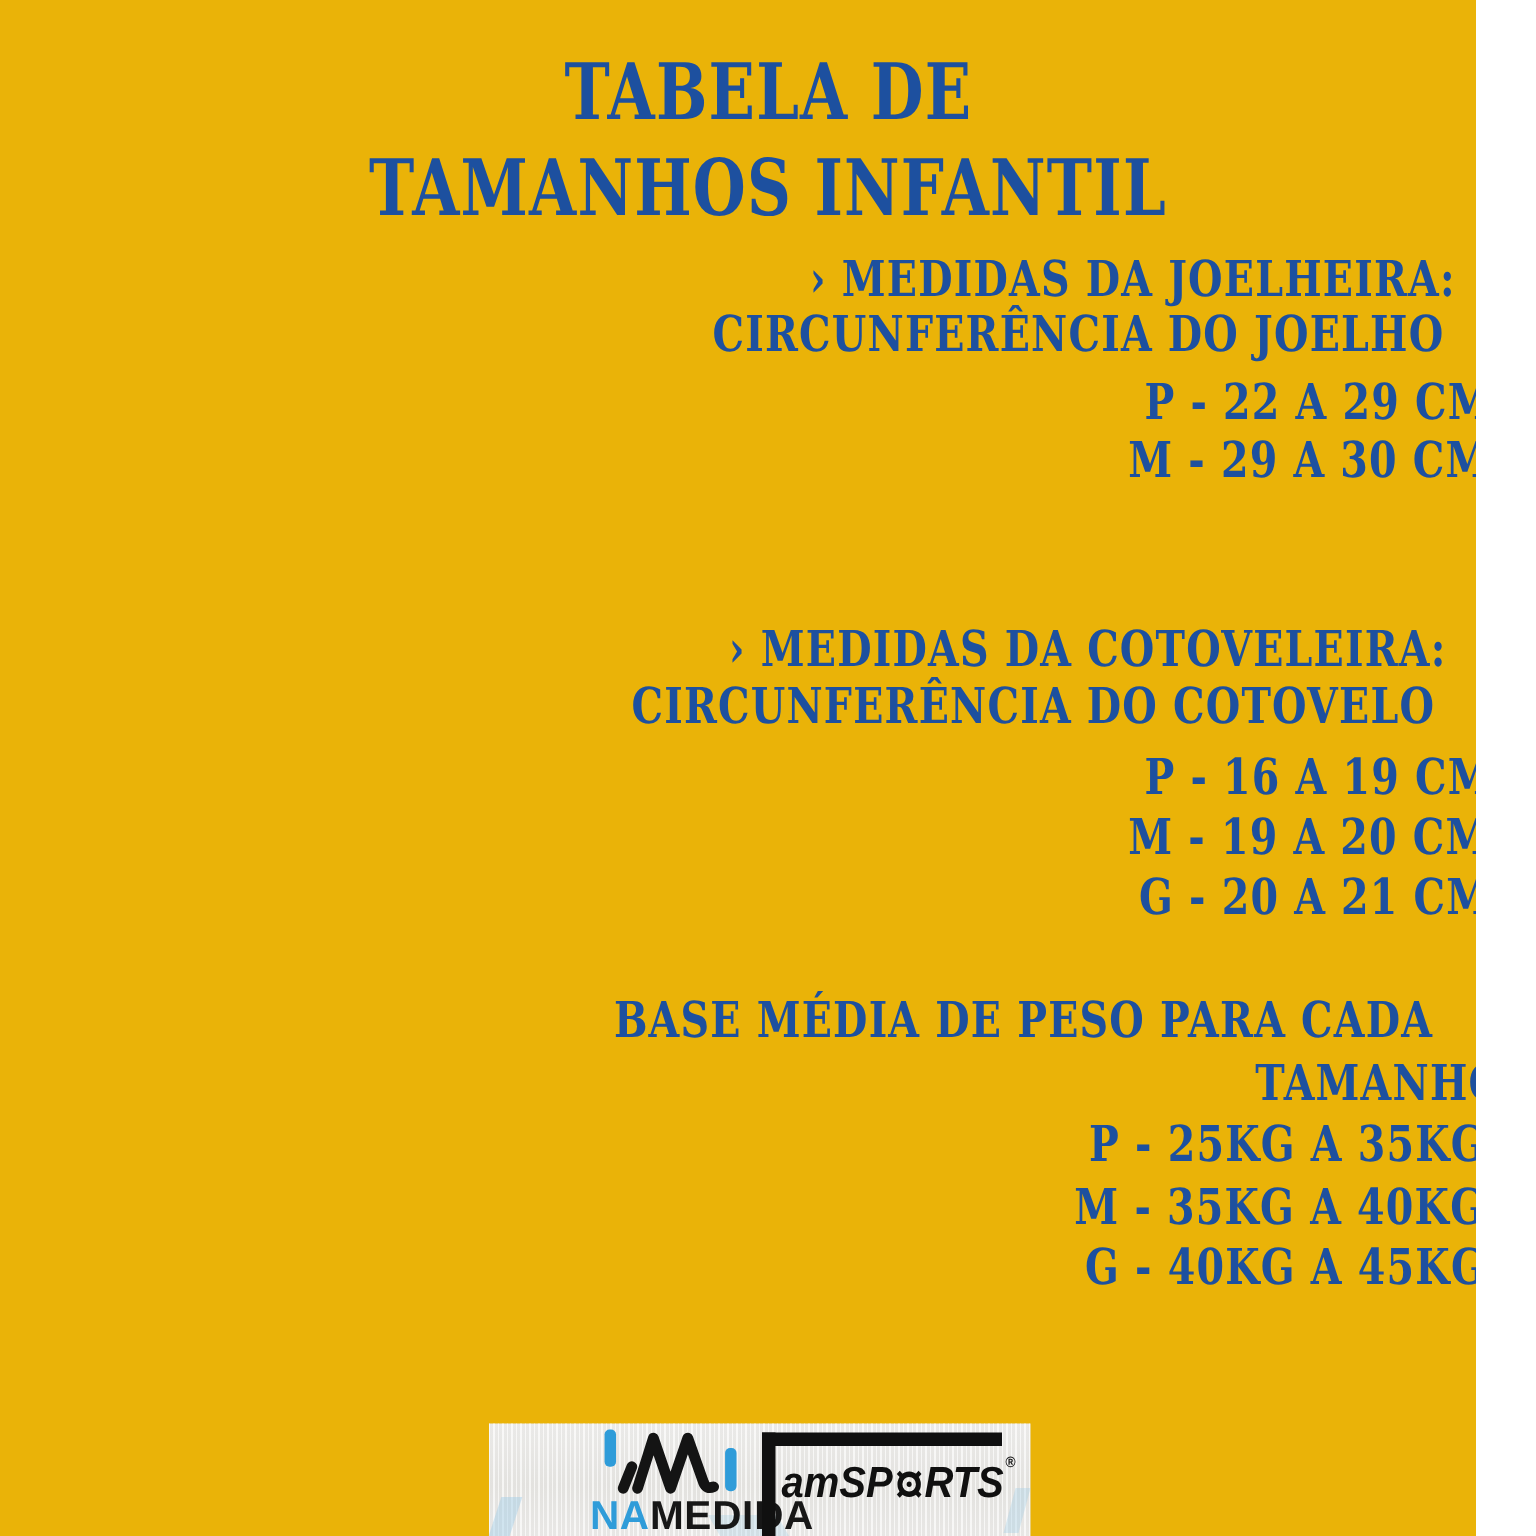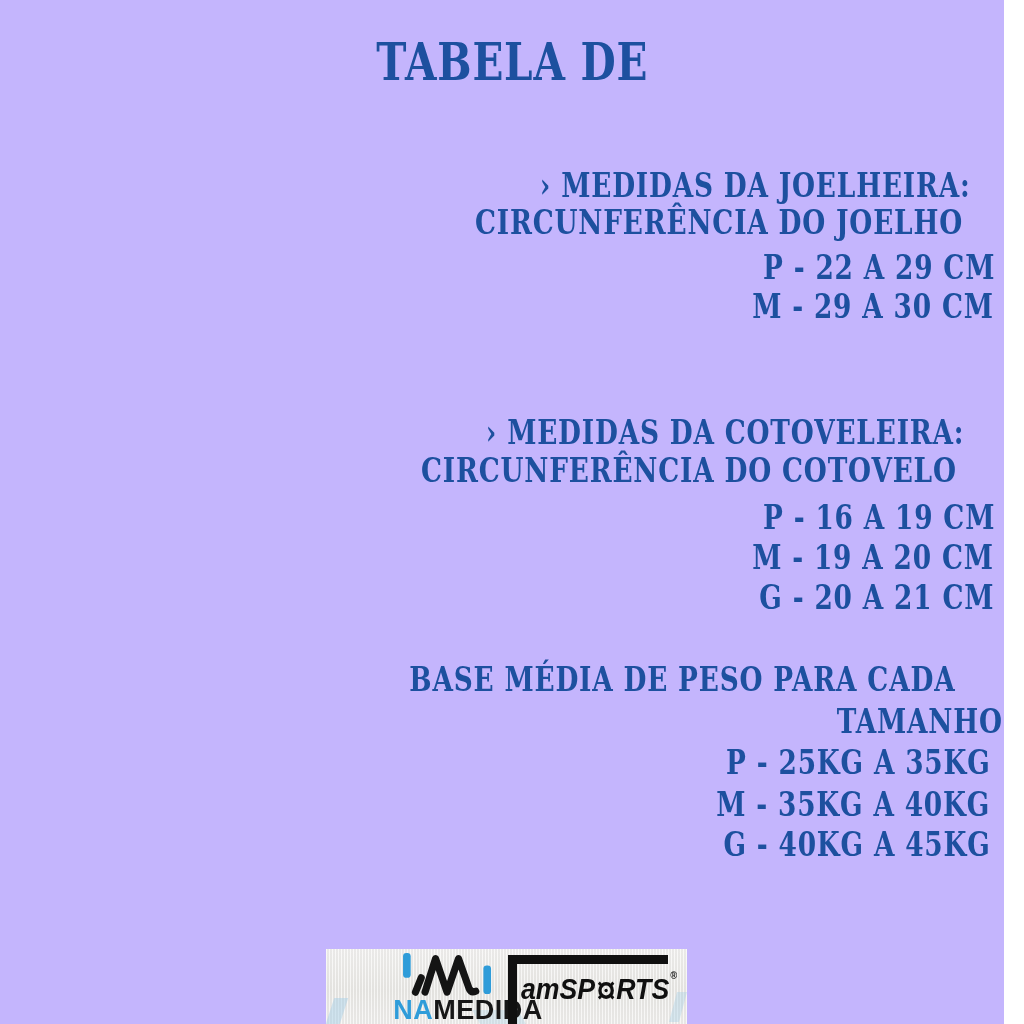--- a/index.html
+++ b/index.html
@@ -1,18 +1,18 @@
 <!DOCTYPE html>
 <html><head>
 <meta charset="utf-8">
 <style>
   html,body{margin:0;padding:0;background:#ffffff;}
   .page{
-    position:relative;width:984px;height:1024px;background:#c4b5fd;
-    overflow:hidden;font-family:"DejaVu Serif",serif;padding-left:20px;
+    position:relative;width:984px;height:1024px;background:#eab308;
+    overflow:hidden;font-family:"DejaVu Serif",serif;
   }
   .line{
     position:absolute;left:0;width:1024px;text-align:center;
     font-weight:bold;color:#1d509f;line-height:1;white-space:nowrap;
   }
   .line .tx{display:inline-block;transform-origin:50% 50%;letter-spacing:1px;}
   .title-line{font-size:52px;}
   .title-line .tx{transform:scaleX(0.78);}
   .body-line{font-size:33px;text-align:right;}
   .body-line .tx{transform:scaleX(0.80);}
@@ -48,20 +48,21 @@
   }
   .ams-word .oicon{vertical-align:-4px;margin:0 -1px;}
   .ams-reg{font-size:10px;vertical-align:top;position:relative;top:-4px;left:1px;}
 </style>
 </head>
 <body>
 
 <div class="page">
 
   <div class="line title-line" style="top:36px"><span class="tx">TABELA DE</span></div>
+  <div class="line title-line" style="top:100px"><span class="tx">TAMANHOS INFANTIL</span></div>
 
   <div class="line body-line" style="top:169px"><span class="tx">› MEDIDAS DA JOELHEIRA:</span></div>
   <div class="line body-line" style="top:206px"><span class="tx">CIRCUNFERÊNCIA DO JOELHO</span></div>
   <div class="line body-line" style="top:251px"><span class="tx">P - 22 A 29 CM</span></div>
   <div class="line body-line" style="top:290px"><span class="tx">M - 29 A 30 CM</span></div>
 
   <div class="line body-line" style="top:416px"><span class="tx">› MEDIDAS DA COTOVELEIRA:</span></div>
   <div class="line body-line" style="top:454px"><span class="tx">CIRCUNFERÊNCIA DO COTOVELO</span></div>
   <div class="line body-line" style="top:501px"><span class="tx">P - 16 A 19 CM</span></div>
   <div class="line body-line" style="top:541px"><span class="tx">M - 19 A 20 CM</span></div>

